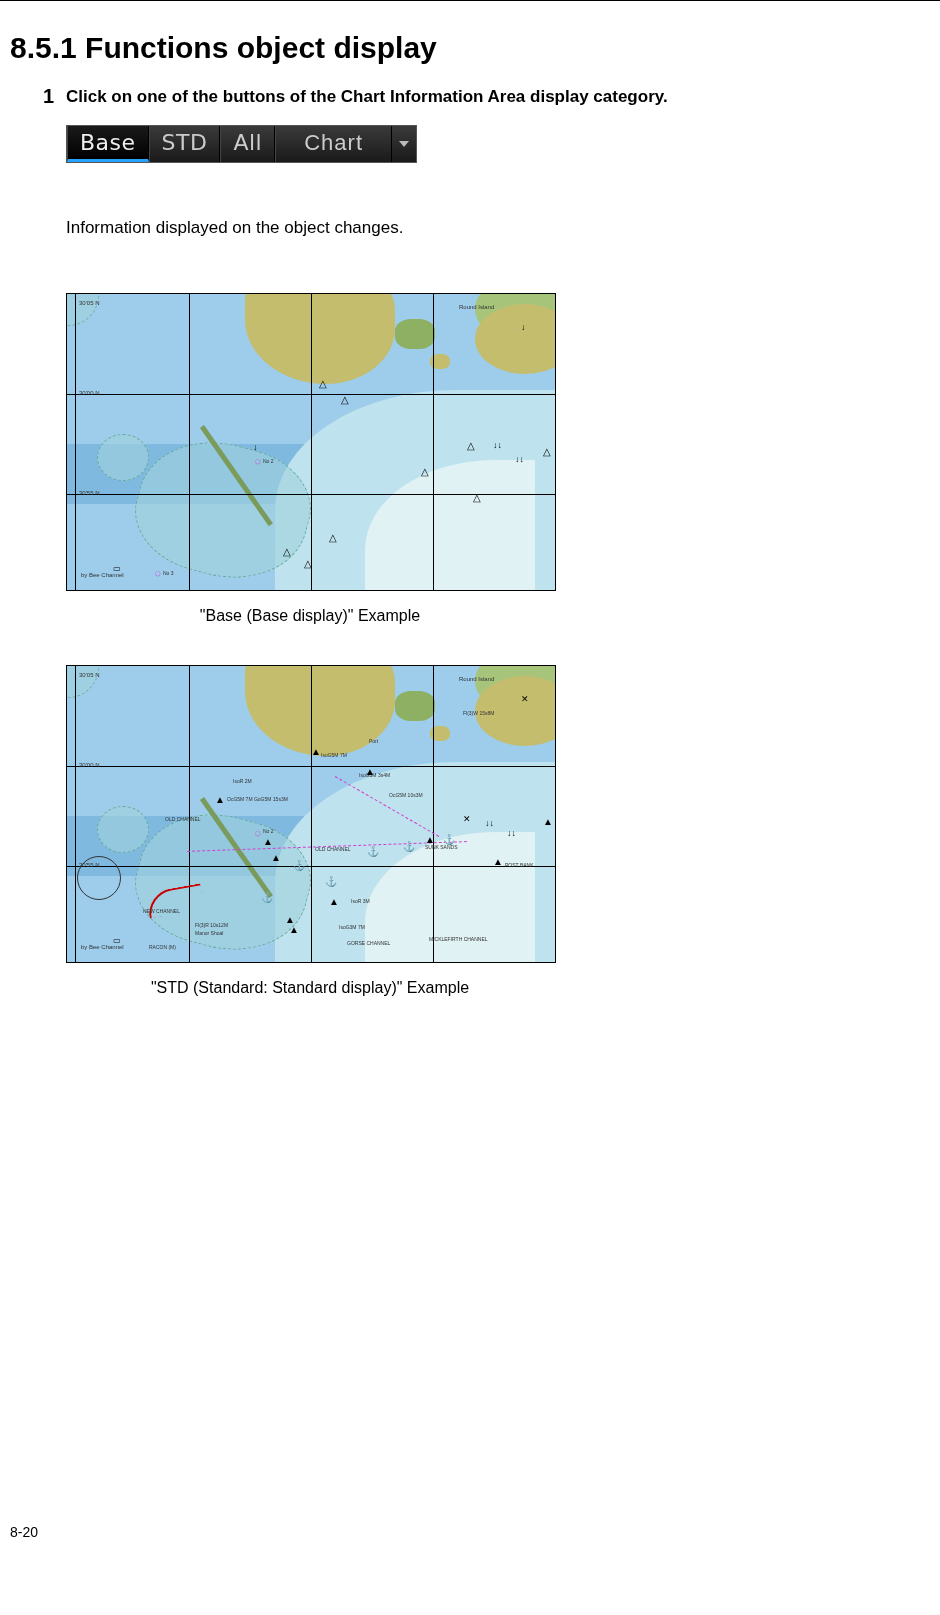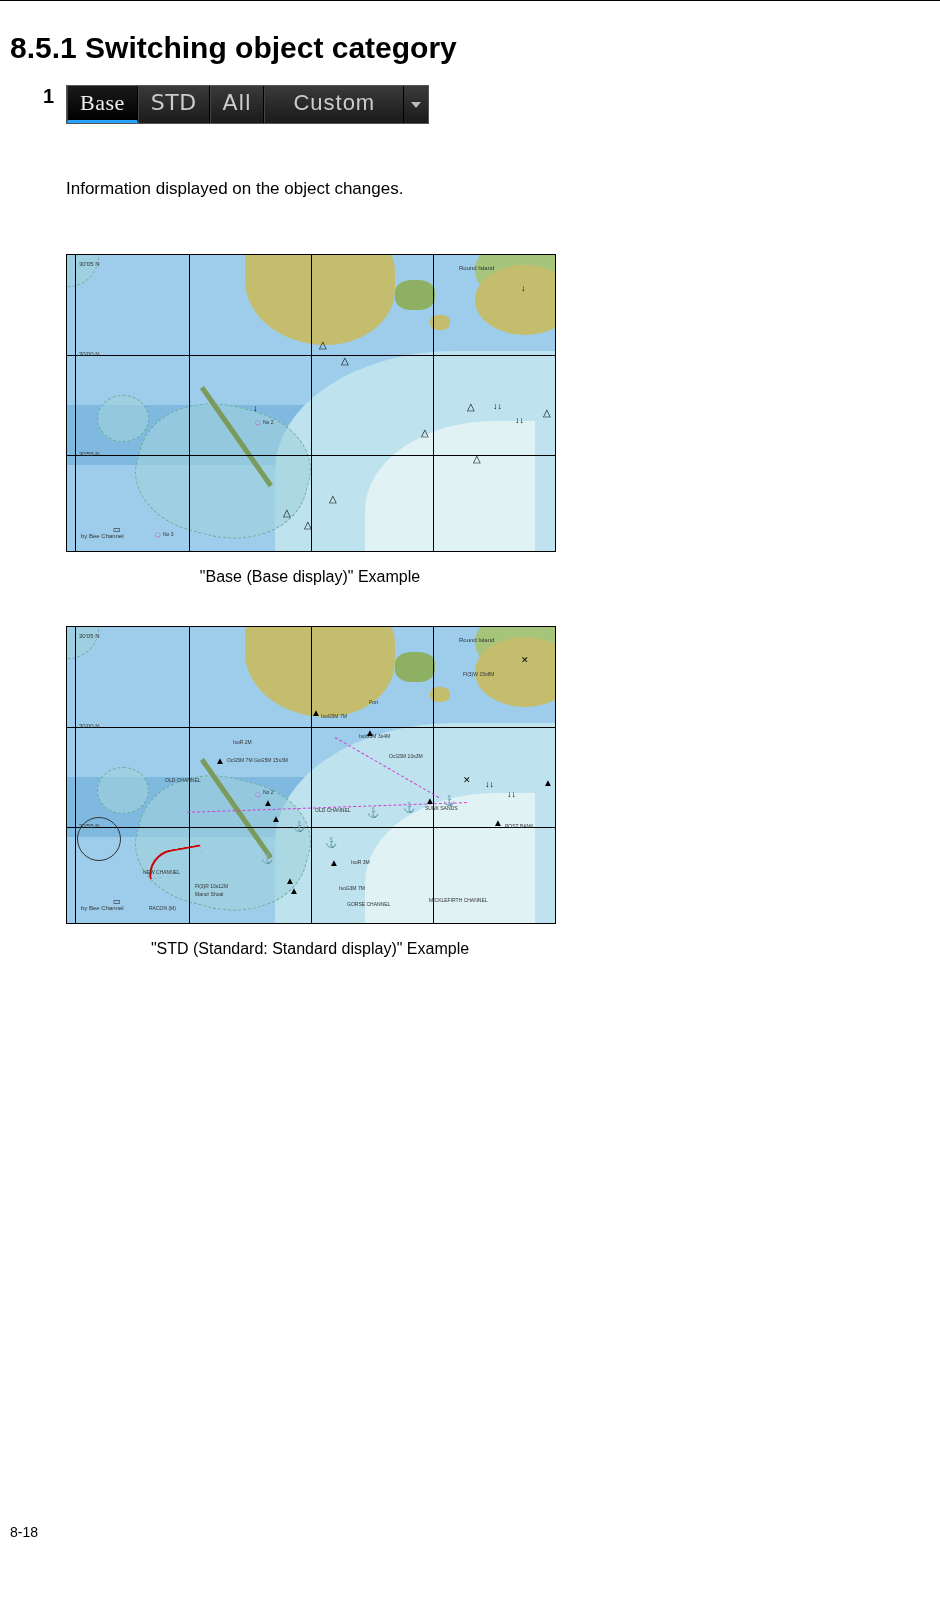--- a/index.html
+++ b/index.html
@@ -56,21 +56,20 @@
     padding: 4px 12px;
     border-right: 1px solid #000;
     border-left: 1px solid #444;
     cursor: pointer;
     letter-spacing: 0.5px;
   }
   .btn.active {
     background: linear-gradient(#1a1a1a, #000);
     border-bottom: 3px solid #27a3ff;
     color: #eee;
-    font-family: Liberation Serif, serif;
   }
   .btn.custom {
     padding: 4px 28px;
     font-family: Arial, sans-serif;
     letter-spacing: 1px;
   }
   .dropdown-caret {
     background: linear-gradient(#3a3a3a, #1a1a1a);
     color: #bbb;
     width: 24px;
@@ -150,31 +149,32 @@
   .arrow-sym { position:absolute; font-size:9px; color:#000; }
   .compass { position:absolute; left:10px; top:190px; width:42px; height:42px; }
   .compass-ring { position:absolute; left:0; top:0; width:42px; height:42px; border:1px solid #333; border-radius:50%; }
   .red-arc { position:absolute; left:80px; top:222px; width:54px; height:24px; border:2px solid #c00; border-bottom:none; border-right:none; border-radius:40px 0 0 0; transform:rotate(-10deg); }
 </style>
 </head>
 <body>
 
 <div class="page">
 
-  <h2 class="heading">8.5.1    Switching object category</h2>
+  <h2 class="heading">8.5.1    Functions object display</h2>
 
   <div class="step-row">
     <div class="step-num">1</div>
     <div class="step-body">
+      <div class="step-instruction">Click on one of the buttons of the Chart Information Area display category.</div>
 
       <div class="btn-group">
         <div class="btn active">Base</div>
         <div class="btn">STD</div>
         <div class="btn">All</div>
-        <div class="btn custom">Custom</div>
+        <div class="btn custom">Chart</div>
         <div class="dropdown-caret">
           <div class="caret-icon"></div>
         </div>
       </div>
 
       <div class="info-text">Information displayed on the object changes.</div>
 
       
       <div class="chart-figure">
         <div class="sea-deep"></div>
@@ -297,15 +297,15 @@
         <div class="tick" style="top:6px;">30'05 N</div>
         <div class="tick" style="top:96px;">30'00 N</div>
         <div class="tick" style="top:196px;">30'55 N</div>
       </div>
       <div class="caption">"STD (Standard: Standard display)" Example</div>
 
     </div>
   </div>
 
   <div class="footer">
-    <div class="footer-page">8-18</div>
+    <div class="footer-page">8-20</div>
   </div>
 </div>
 
 </body></html>

